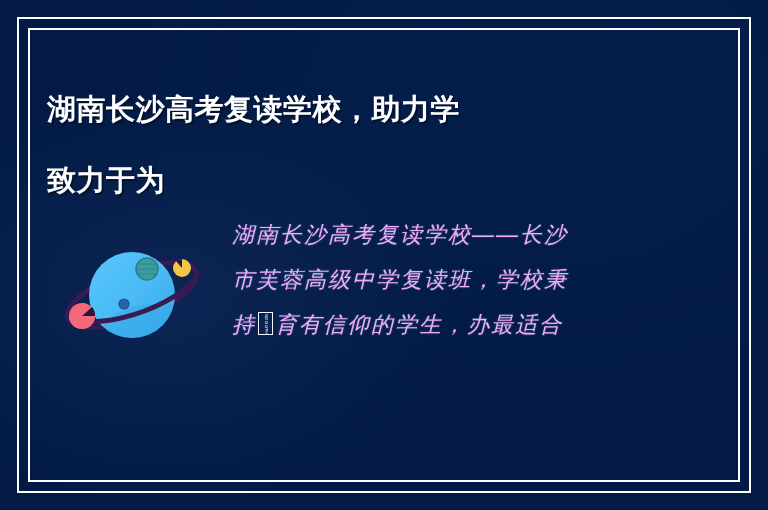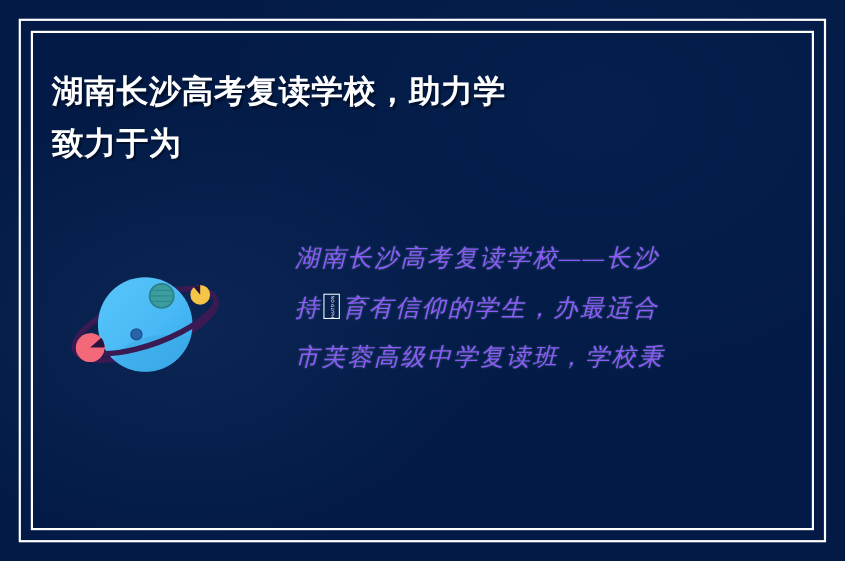--- a/index.html
+++ b/index.html
@@ -51,56 +51,56 @@
 
   
   #title-block {
     position: absolute;
     left: 47px;
     top: 62px;
     width: 330px;
   }
   .title-line {
     color: #ffffff;
-    font-family: Liberation Mono, monospace;
+    font-family: Liberation Sans, sans-serif;
     font-weight: bold;
     font-size: 29px;
     line-height: 47px;
     letter-spacing: 0.5px;
     white-space: nowrap;
     text-shadow: 2px 2px 0 rgba(0,0,0,0.35);
+    margin-top: 24px;
   }
 
   
   #illustration {
     position: absolute;
     left: 62px;
     top: 230px;
     width: 140px;
     height: 130px;
   }
   #illustration svg { display: block; }
 
   
   #body-block {
     position: absolute;
     left: 232px;
     top: 212px;
     width: 412px;
   }
   .body-line {
-    color: #8b5cf6;
-    font-family: Liberation Serif, serif;
+    color: #f0abfc;
+    font-family: Liberation Sans, sans-serif;
     font-style: italic;
     font-size: 22px;
     line-height: 45px;
     letter-spacing: 2px;
     white-space: nowrap;
     text-shadow: 0 0 2px rgba(200,220,255,0.35);
-    margin-left: 36px;
   }
   .noglyph {
     display: inline-block;
     width: 13px;
     height: 21px;
     border: 1px solid #f2f5fb;
     position: relative;
     vertical-align: -3px;
     margin: 0 2px;
     font-size: 0;
@@ -182,17 +182,17 @@
 
       <g>
         <circle cx="120" cy="38" r="9" fill="#f5c548"></circle>
         <path d="M 120 38 L 120 29 A 9 9 0 0 0 114 31 Z" fill="#2b1440"></path>
       </g>
     </svg>
   </div>
 
   <div id="body-block">
     <div class="body-line">湖南长沙高考复读学校——长沙</div>
+    <div class="body-line">市芙蓉高级中学复读班，学校秉</div>
     <div class="body-line">持<span class="noglyph"></span>育有信仰的学生，办最适合</div>
-    <div class="body-line">市芙蓉高级中学复读班，学校秉</div>
   </div>
 
 </div>
 
 </body></html>

